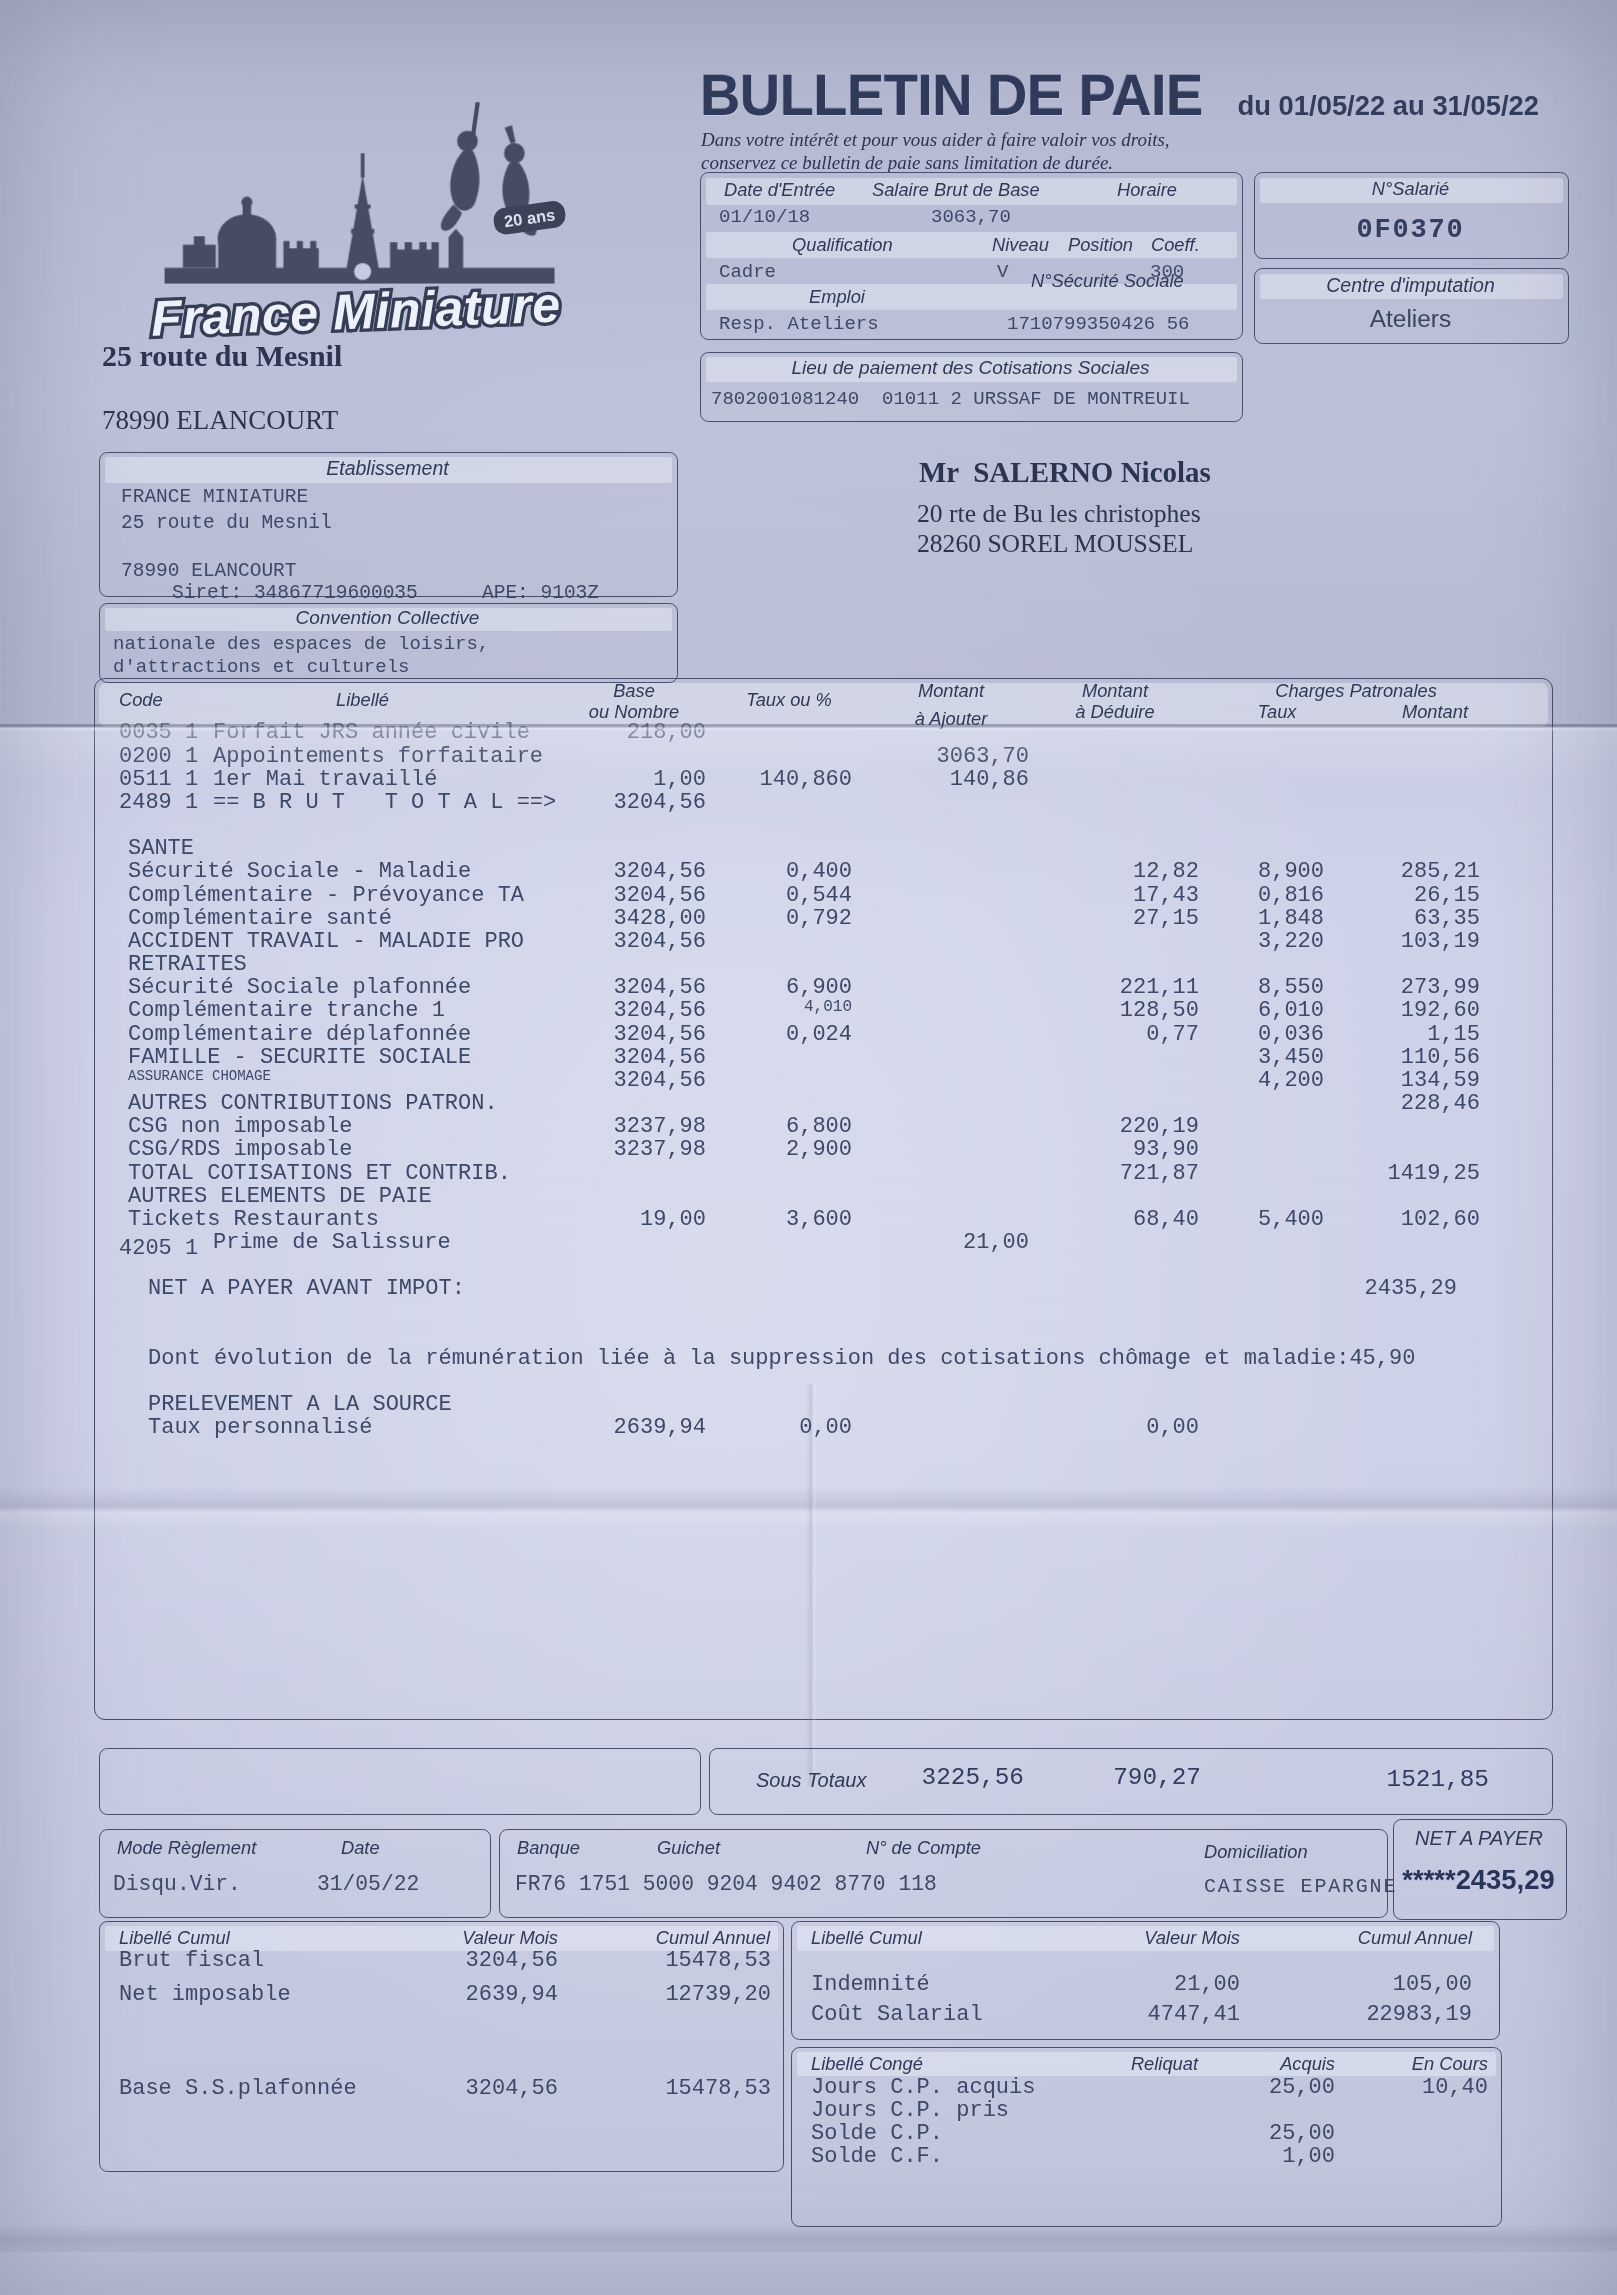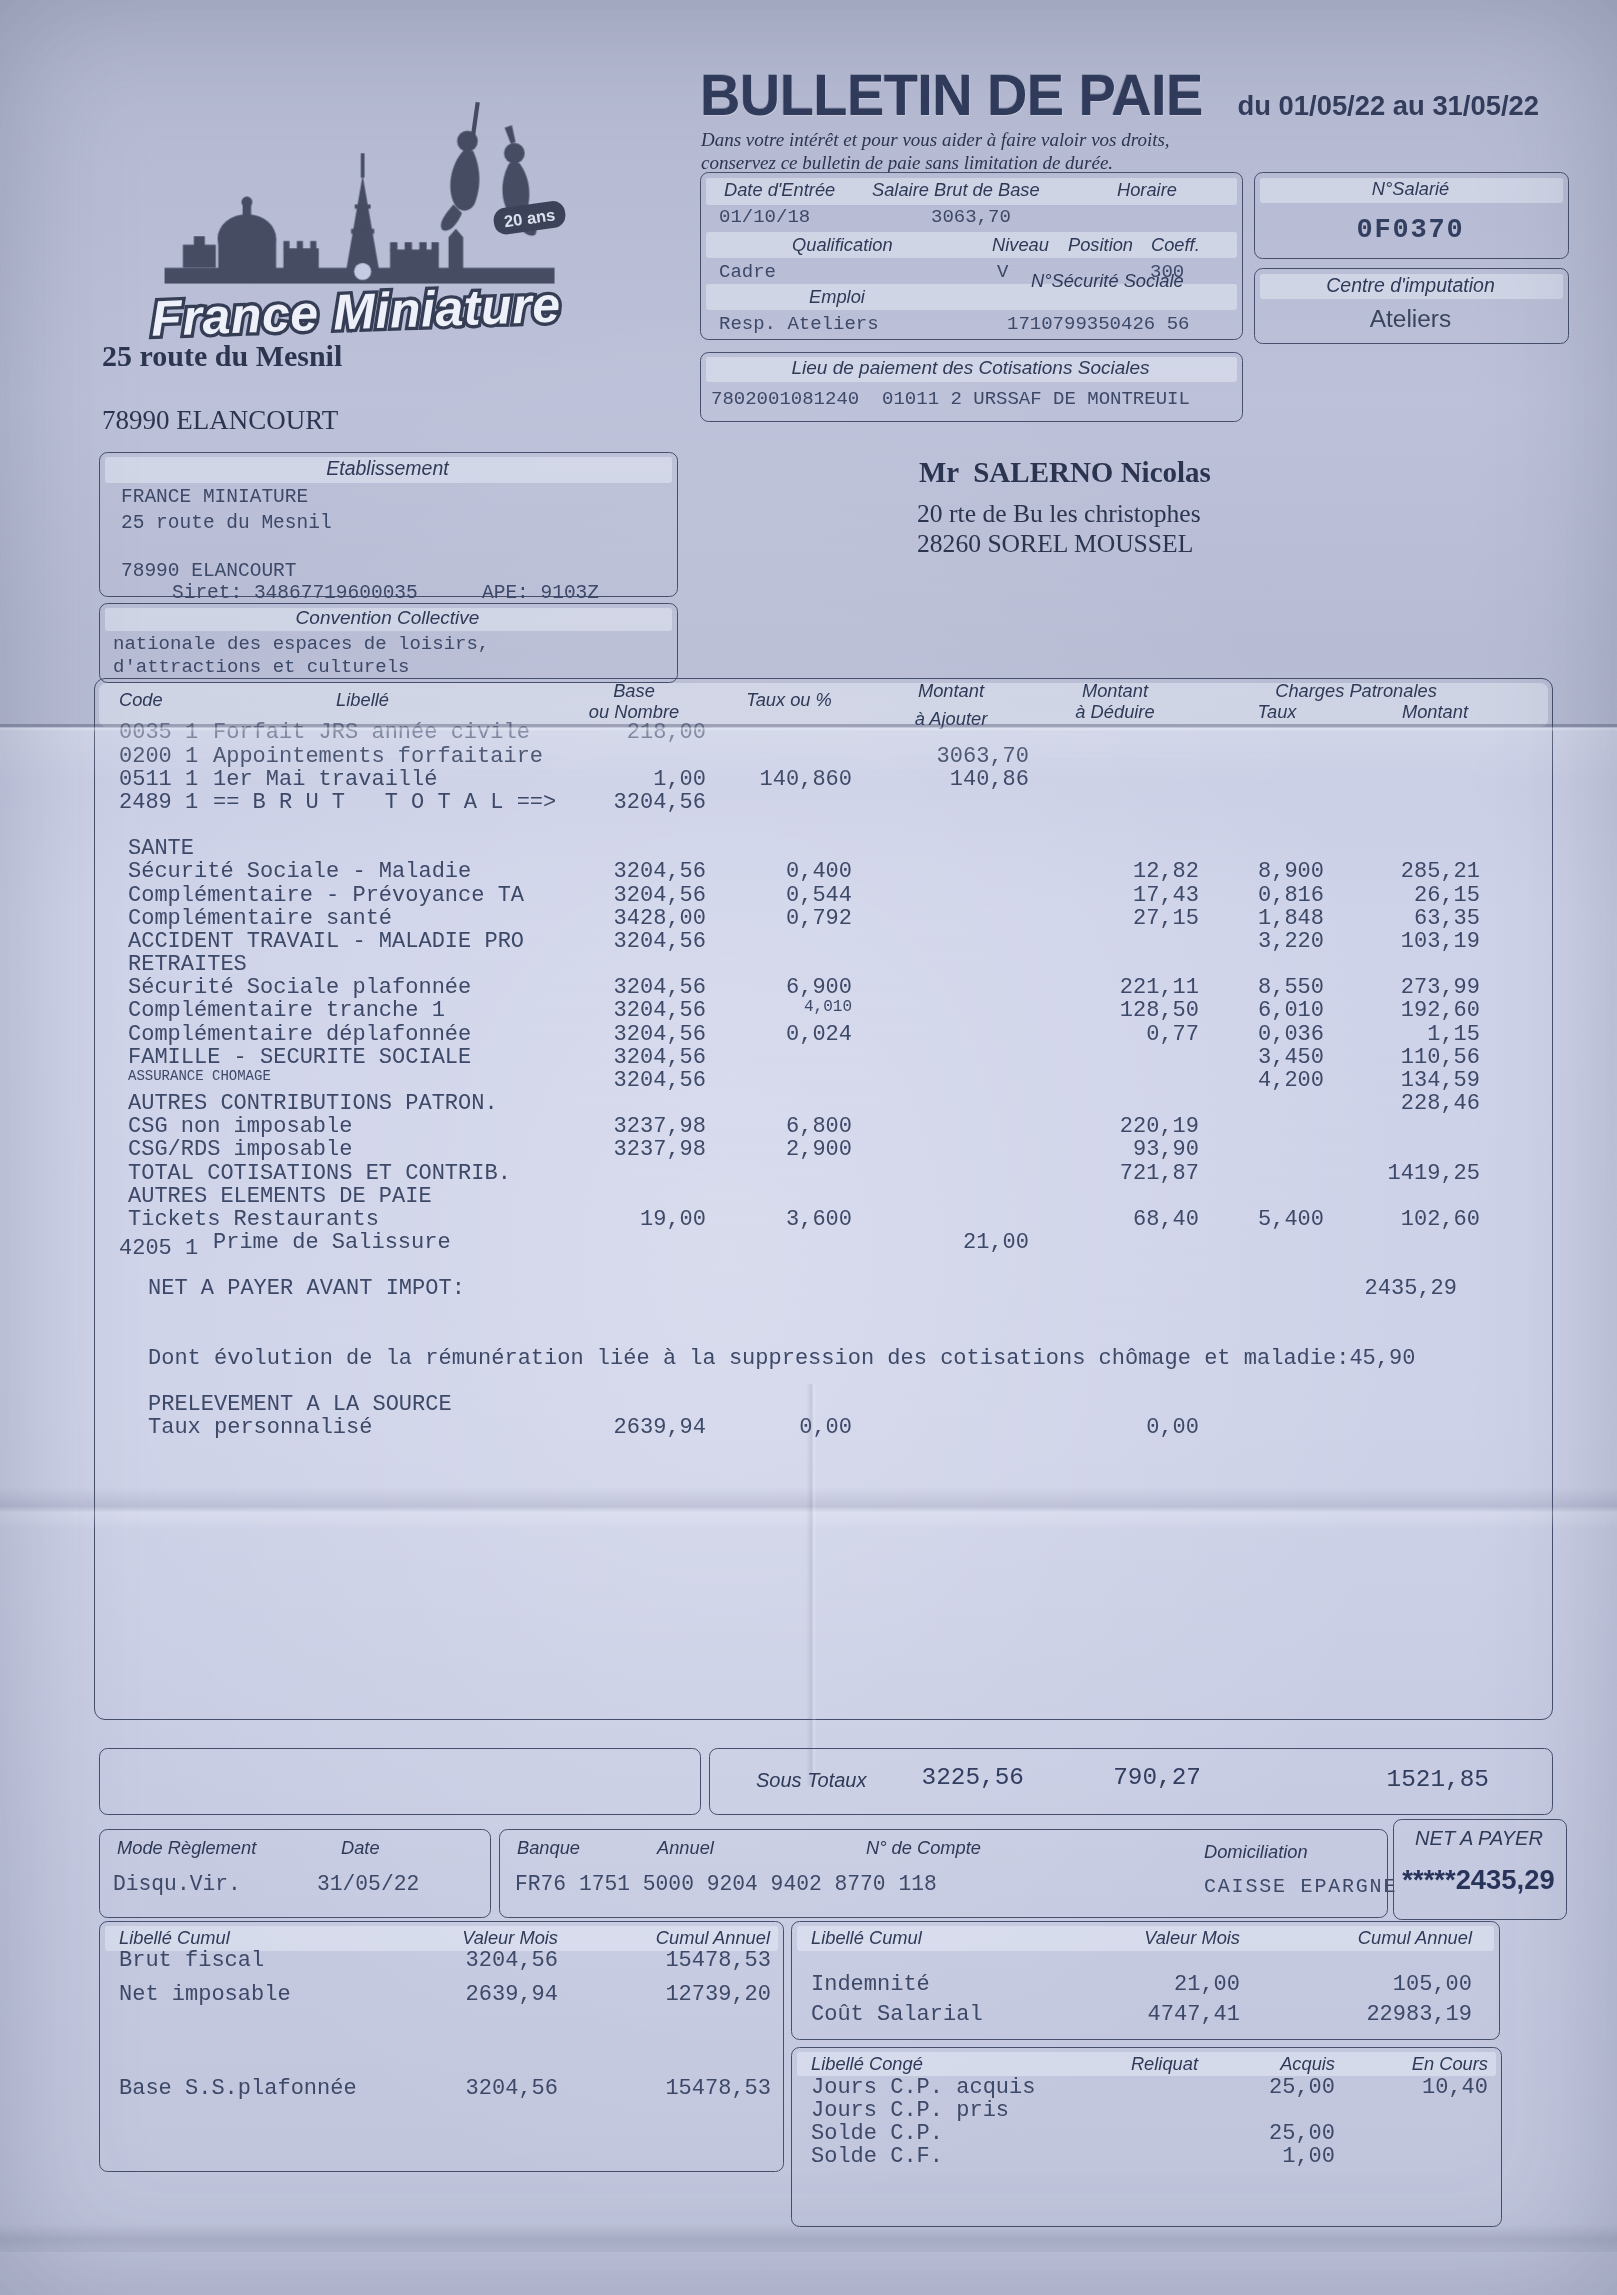--- a/index.html
+++ b/index.html
@@ -283,21 +283,21 @@
   <span class="abs mono r" style="right:128px;top:1766px;width:183px;font-size:24.4px;color:#323e60;">1521,85</span>
 
   <div class="box" style="left:99px;top:1829px;width:390px;height:87px;"></div>
   <span class="abs lbl" style="left:117px;top:1837px;">Mode Règlement</span>
   <span class="abs lbl" style="left:341px;top:1837px;">Date</span>
   <span class="abs mono" style="left:113px;top:1872px;font-size:21.3px;">Disqu.Vir.</span>
   <span class="abs mono" style="left:317px;top:1872px;font-size:21.3px;">31/05/22</span>
 
   <div class="box" style="left:499px;top:1829px;width:887px;height:87px;"></div>
   <span class="abs lbl" style="left:517px;top:1837px;">Banque</span>
-  <span class="abs lbl" style="left:657px;top:1837px;">Annuel</span>
+  <span class="abs lbl" style="left:657px;top:1837px;">Guichet</span>
   <span class="abs lbl" style="left:866px;top:1837px;">N° de Compte</span>
   <span class="abs lbl" style="left:1204px;top:1841px;">Domiciliation</span>
   <span class="abs mono" style="left:515px;top:1872px;font-size:21.3px;">FR76 1751 5000 9204 9402 8770 118</span>
   <span class="abs mono" style="left:1204px;top:1875px;font-size:20px;letter-spacing:1.8px;">CAISSE EPARGNE</span>
 
   <div class="box" style="left:1393px;top:1819px;width:172px;height:99px;"></div>
   <span class="abs" style="left:1393px;top:1827px;width:172px;text-align:center;font-size:20px;font-style:italic;color:#2e3a58;">NET A PAYER</span>
   <span class="abs" style="left:1390px;top:1864px;width:177px;text-align:center;font-size:27.4px;font-weight:800;color:#29345a;">*****2435,29</span>
 
   <div class="box" style="left:99px;top:1921px;width:683px;height:249px;">

